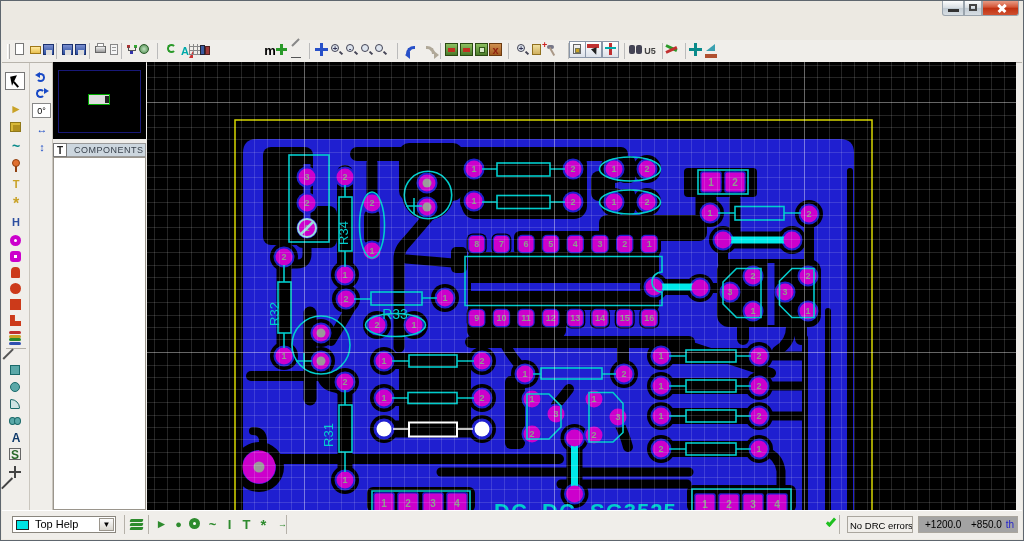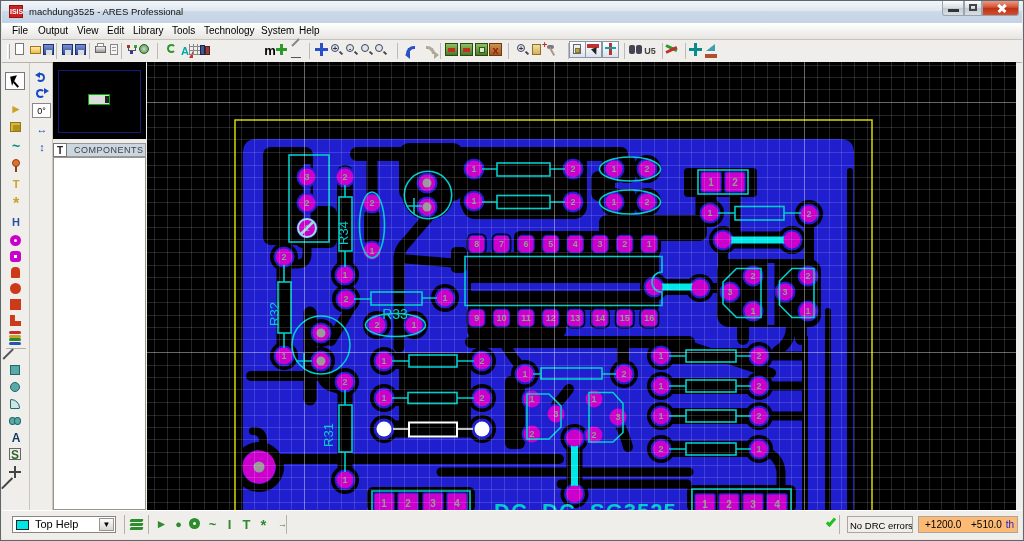--- a/index.html
+++ b/index.html
@@ -30,47 +30,32 @@
 #list{position:absolute;left:0px;top:94px;width:93px;bottom:0px;background:#fff;border:1px solid #9a958c}
 #cv{position:absolute;left:145px;top:-1px;right:6px;bottom:0;background:#000;overflow:hidden}
 #sbar{position:absolute;left:1px;bottom:1px;right:1px;height:29px;background:#f0eeea;border-top:1px solid #fff}
 .sbox{position:absolute;background:#fff;border:1px solid #8a867e;font-size:11px;color:#000}
 #combo{left:10px;top:5px;width:104px;height:17px}
 #combo .sw{position:absolute;left:3px;top:2.5px;width:13px;height:10px;background:#00e5e5;border:1px solid #222}
 #combo .cb{position:absolute;right:1px;top:1px;width:15px;height:13px;background:linear-gradient(#fcfcfc,#d9d6cf);border:1px solid #9a958c;font-size:8px;text-align:center;line-height:12px}
 .si{position:absolute;top:5px;width:17px;height:17px;font-size:13px;line-height:17px;text-align:center;color:#2e8b2e;font-weight:bold}
 #path{left:290px;top:5px;width:530px;height:17px;padding:3px 3px;font-size:9.5px;white-space:nowrap;overflow:hidden}
 #drc{left:845px;top:5px;width:66px;height:17px;padding:2.5px 2px 0 2px;font-size:9.5px;background:#f0eeea;border:1px solid #aaa69e;white-space:nowrap;overflow:hidden}
-#coord{left:916px;top:5px;width:100px;height:17px;background:#fdba74;border:1px solid #aaa69e;font-size:10px;white-space:nowrap}
+#coord{left:916px;top:5px;width:100px;height:17px;background:#a3a3a3;border:1px solid #aaa69e;font-size:10px;white-space:nowrap}
 </style></head><body>
 <div id="win">
-    <div id="title">
-      <div class="ic">ISIS</div>
-      <div class="tx">machdung3525 - ARES Professional</div>
-    </div>
     <div class="wbtn" id="bmin">
       <div style="position:absolute;left:5px;top:8px;width:11px;height:3px;background:#333"></div>
     </div>
     <div class="wbtn" id="bmax">
       <div style="position:absolute;left:4px;top:3px;width:8px;height:7px;border:2px solid #444"></div>
     </div>
     <div class="wbtn" id="bclose">
       <div style="position:absolute;left:14px;top:6px;width:10px;height:2.5px;background:#fff;transform:rotate(45deg)"></div>
       <div style="position:absolute;left:14px;top:6px;width:10px;height:2.5px;background:#fff;transform:rotate(-45deg)"></div>
-    </div>
-    <div id="menu">
-      <span style="left:10px">File</span>
-      <span style="left:36px">Output</span>
-      <span style="left:75px">View</span>
-      <span style="left:105px">Edit</span>
-      <span style="left:131px">Library</span>
-      <span style="left:170px">Tools</span>
-      <span style="left:202px">Technology</span>
-      <span style="left:259px">System</span>
-      <span style="left:297px">Help</span>
     </div>
     <div id="tbar">
       <div style="position:absolute;left:5px;top:4px;width:3px;height:15px;border-left:1px solid #fff;border-right:1px solid #aaa"></div>
       <div class="ti" style="left:11px;">
         <div style="position:absolute;left:2px;top:0px;width:9px;height:12px;background:#fff;border:1px solid #777"></div>
       </div>
       <div class="ti" style="left:27px;">
         <div style="position:absolute;left:1px;top:3px;width:11px;height:8px;background:linear-gradient(#ffe9a0,#e8c050);border:1px solid #a07818"></div>
       </div>
       <div class="ti" style="left:40px;">
@@ -809,16 +794,16 @@
       <div class="si" style="left:253px;font-size:15px">*</div>
       <div class="si" style="left:272px;font-size:9px">→</div>
       <div style="position:absolute;left:122px;top:4px;width:1px;height:19px;background:#b5b1a9"></div>
       <div style="position:absolute;left:146px;top:4px;width:1px;height:19px;background:#b5b1a9"></div>
       <div style="position:absolute;left:284px;top:4px;width:1px;height:19px;background:#b5b1a9"></div>
       <div style="position:absolute;left:837px;top:4px;width:1px;height:19px;background:#b5b1a9"></div>
       <div style="position:absolute;left:824px;top:8px;width:10px;height:5px;border-left:3px solid #1fc01f;border-bottom:3px solid #1fc01f;transform:rotate(-48deg)"></div>
       <div class="sbox" id="drc">No DRC errors</div>
       <div class="sbox" id="coord">
         <span style="position:absolute;left:6px;top:2px">+1200.0</span>
-        <span style="position:absolute;left:52px;top:2px">+510.0</span>
+        <span style="position:absolute;left:52px;top:2px">+850.0</span>
         <span style="position:absolute;right:3px;top:2px;color:#2222cc">th</span>
       </div>
     </div>
   </div>
 </body></html>

